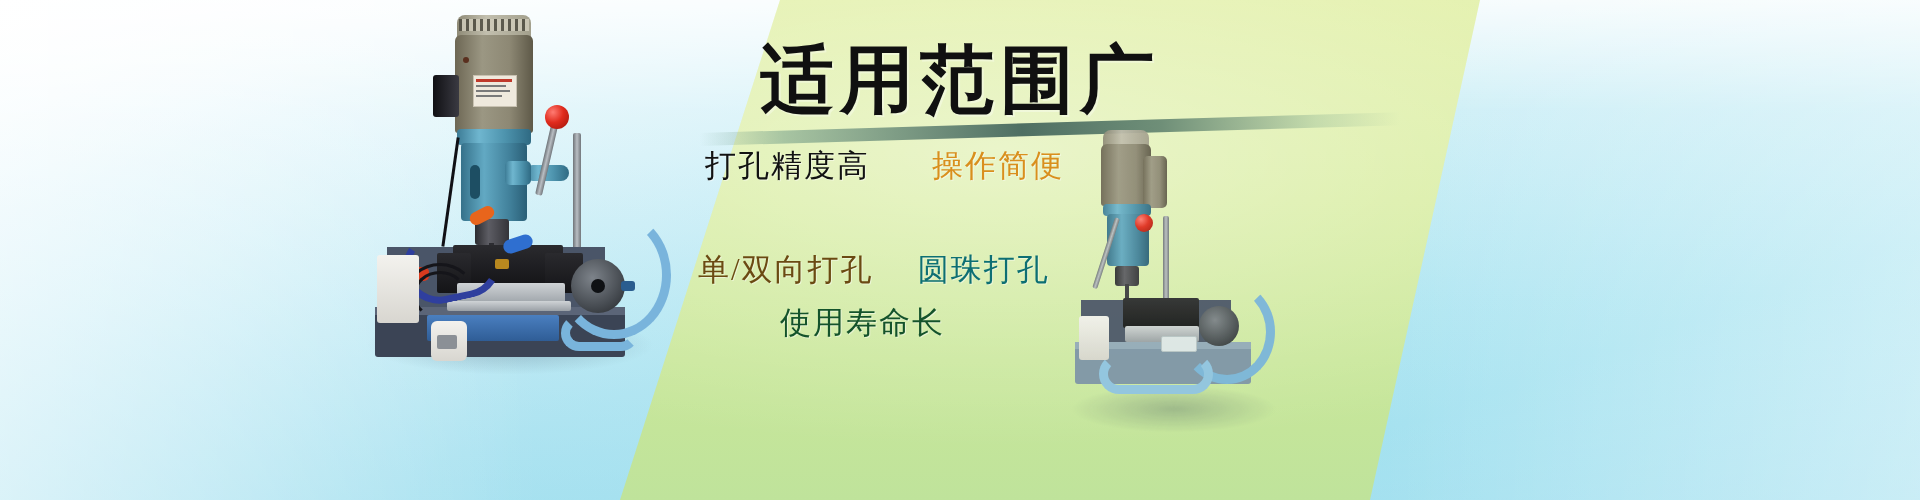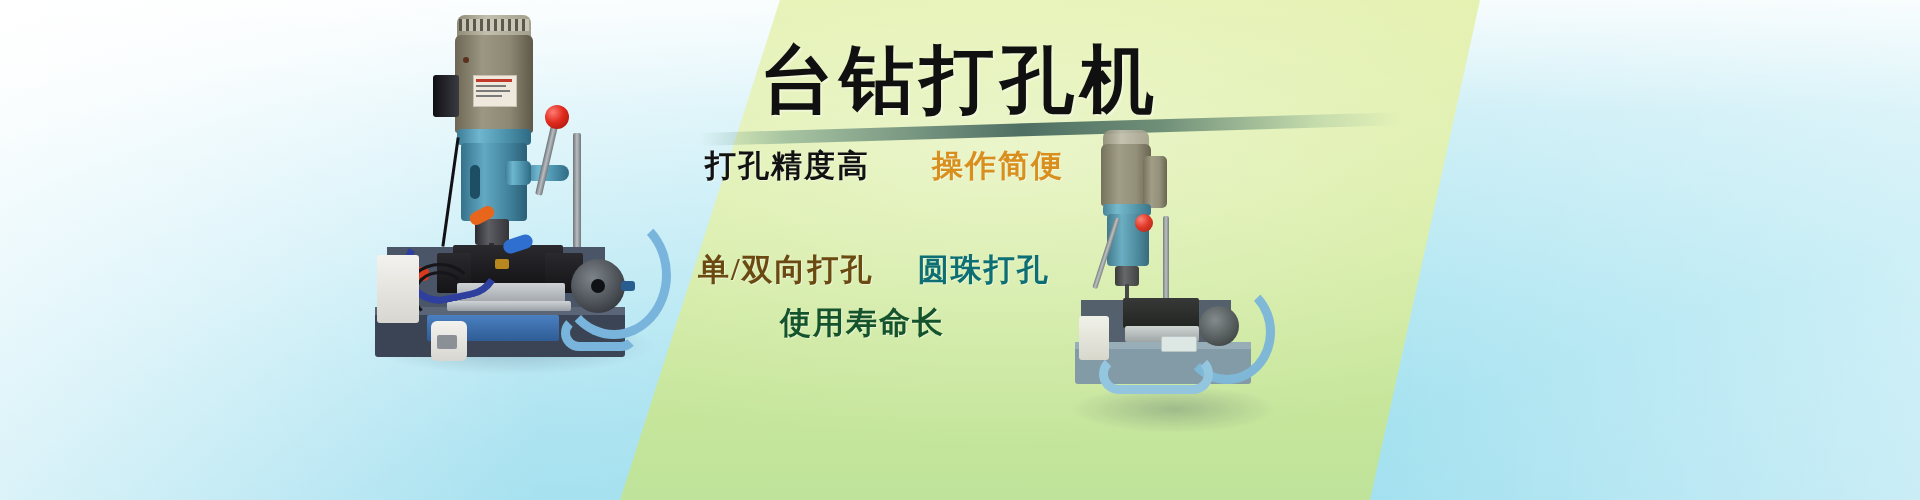--- a/index.html
+++ b/index.html
@@ -48,21 +48,21 @@
     position:absolute;left:760px;top:38px;
     font-size:74px;line-height:84px;font-weight:bold;
     letter-spacing:6px;color:#101010;
     text-shadow:2px 2px 0 rgba(255,255,255,.35);
     white-space:nowrap;
   }
 
   
   .frow{position:absolute;white-space:nowrap;}
   .feat{
-    display:inline-block;font-size:31px;font-weight:bold;
+    display:inline-block;font-size:31px;font-weight:normal;
     letter-spacing:2px;line-height:40px;
     text-shadow:1px 1px 0 rgba(255,255,255,.45);
   }
   #row1{left:705px;top:146px;}
   #row2{left:785px;top:198px;}
   #row3{left:698px;top:250px;}
   #row4{left:780px;top:303px;}
   .gap-a{display:inline-block;width:54px;}
   .gap-b{display:inline-block;width:60px;}
   .gap-c{display:inline-block;width:36px;}
@@ -187,21 +187,21 @@
     <div style="position:absolute;left:0px;top:212px;width:176px;height:7px;background:#93a9bb;"></div>
     <div class="pl-vise" style="left:48px;top:168px;width:76px;height:30px;"></div>
     <div class="pl-plate" style="left:50px;top:196px;width:74px;height:16px;"></div>
     <div class="pl-wheel" style="left:124px;top:176px;width:40px;height:40px;"></div>
     <div class="pl-bluehose" style="left:104px;top:150px;width:78px;height:86px;"></div>
     <div style="position:absolute;left:24px;top:224px;width:96px;height:22px;border:9px solid #8fc4e4;border-radius:40px;border-top-color:transparent;"></div>
     <div class="pl-white" style="left:4px;top:186px;width:30px;height:44px;"></div>
     <div style="position:absolute;left:86px;top:206px;width:34px;height:14px;background:#dfe7ea;border:1px solid #b7c3c8;border-radius:2px;"></div>
   </div>
 
-  <div id="title">台钻打孔机</div>
+  <div id="title">适用范围广</div>
 
   <div class="frow" id="row1">
     <span class="feat" style="color:#121212">打孔精度高</span>
     <span class="gap-a"></span>
     <span class="feat" style="color:#d98f1d">操作简便</span>
   </div>
 
 
   <div class="frow" id="row3">
     <span class="feat" style="color:#6b4a12">单/双向打孔</span>

